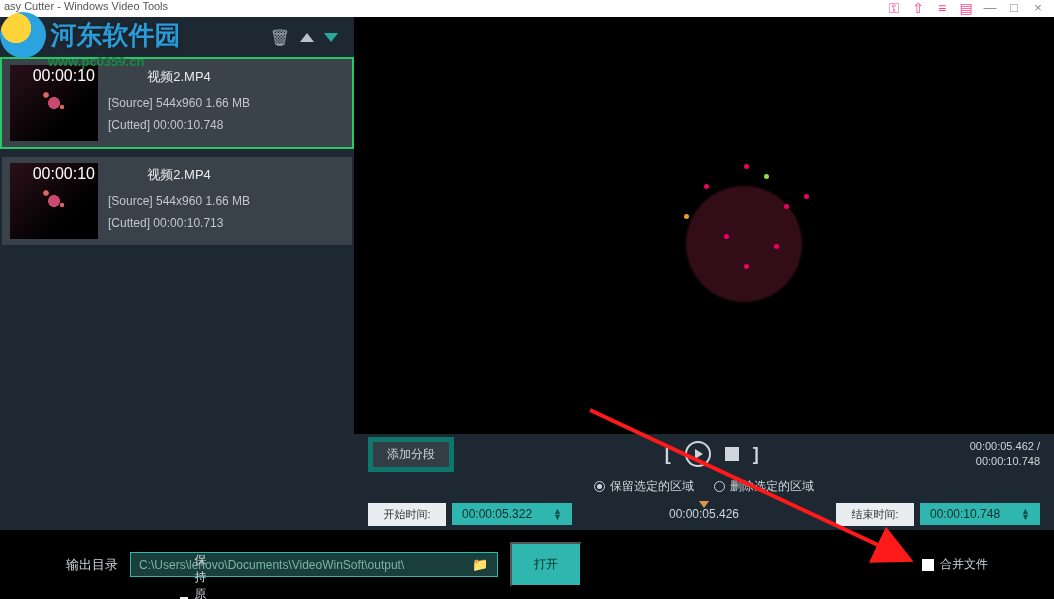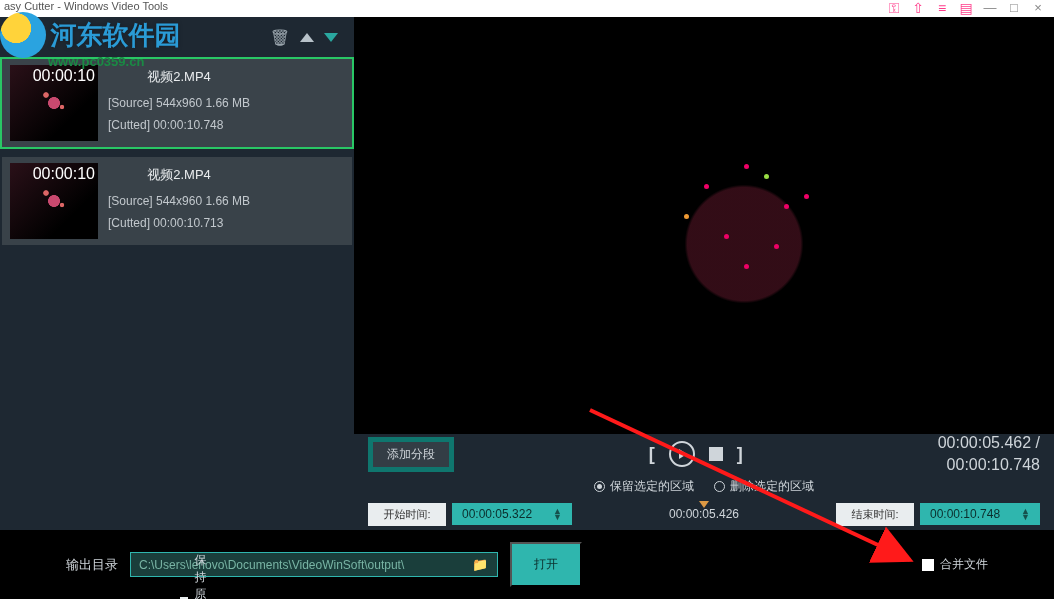--- a/index.html
+++ b/index.html
@@ -30,21 +30,21 @@
 .preview .fw-big::before { content: ""; position: absolute; inset: 0; background: radial-gradient(circle at 50% 50%, rgba(200,50,90,.25) 0 40%, transparent 42%); }
 .preview .spark { position: absolute; width: 5px; height: 5px; border-radius: 50%; }
 .controls { position: absolute; left: 354px; right: 0; bottom: 0; height: 165px; background: #1e2832; }
 .ctrl-row1 { display: flex; align-items: center; height: 40px; padding: 0 14px; gap: 14px; }
 .btn-grey { background: #333d45; color: #cfd5da; border: 5px solid #0f766e; padding: 4px 14px; font-size: 12px; cursor: pointer; }
 .ctrl-row1 .spacer { flex: 1; }
 .play-btn { width: 26px; height: 26px; border: 2px solid #cfd5da; border-radius: 50%; display: flex; align-items: center; justify-content: center; cursor: pointer; }
 .play-btn .tri { width: 0; height: 0; border-top: 5px solid transparent; border-bottom: 5px solid transparent; border-left: 8px solid #cfd5da; margin-left: 2px; }
 .stop-btn { width: 14px; height: 14px; background: #cfd5da; cursor: pointer; }
 .bracket { color: #cfd5da; font-size: 18px; font-weight: bold; cursor: pointer; }
-.time-disp { color: #cfd5da; font-size: 16px; text-align: right; line-height: 1.4; }
+.time-disp { color: #cfd5da; font-size: 11px; text-align: right; line-height: 1.4; }
 .ctrl-row2 { display: flex; align-items: center; justify-content: center; gap: 20px; height: 24px; font-size: 12px; color: #cfd5da; }
 .radio { display: flex; align-items: center; gap: 5px; cursor: pointer; }
 .radio .r { width: 11px; height: 11px; border-radius: 50%; border: 1px solid #cfd5da; display: flex; align-items: center; justify-content: center; }
 .radio .r.on::after { content: ""; width: 5px; height: 5px; border-radius: 50%; background: #cfd5da; }
 .ctrl-row3 { display: flex; align-items: center; gap: 6px; padding: 4px 14px; height: 32px; }
 .btn-white { background: #e9edef; color: #333; padding: 4px 12px; font-size: 11px; min-width: 78px; text-align: center; cursor: pointer; }
 .time-input { background: #2fb6ae; color: #0b2e2c; padding: 4px 10px; font-size: 12px; min-width: 120px; display: flex; align-items: center; justify-content: space-between; cursor: pointer; }
 .time-input .spin { font-size: 9px; line-height: 0.7; color: #15514d; }
 .cur-time { color: #cfd5da; font-size: 12px; padding: 0 8px; flex: 1; text-align: center; position: relative; }
 .cur-time .caret { position: absolute; left: 50%; top: -6px; width: 0; height: 0; border-left: 5px solid transparent; border-right: 5px solid transparent; border-top: 7px solid #d94; transform: translateX(-50%); }

